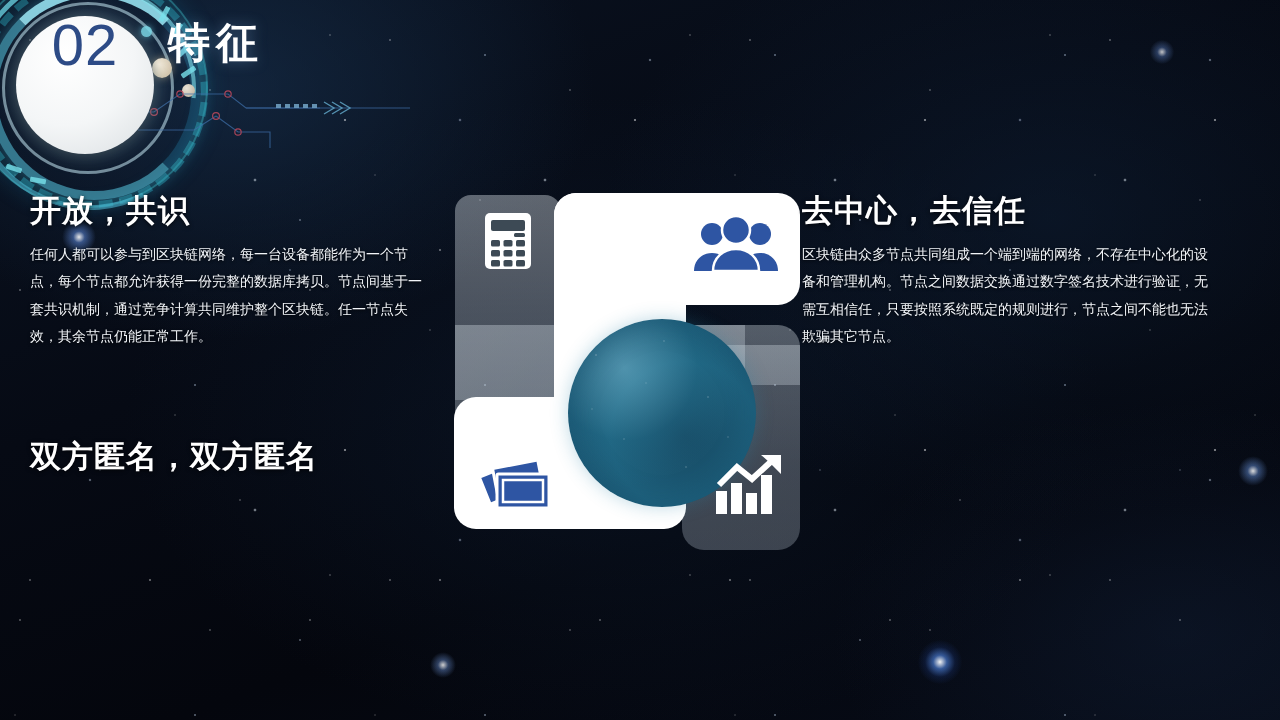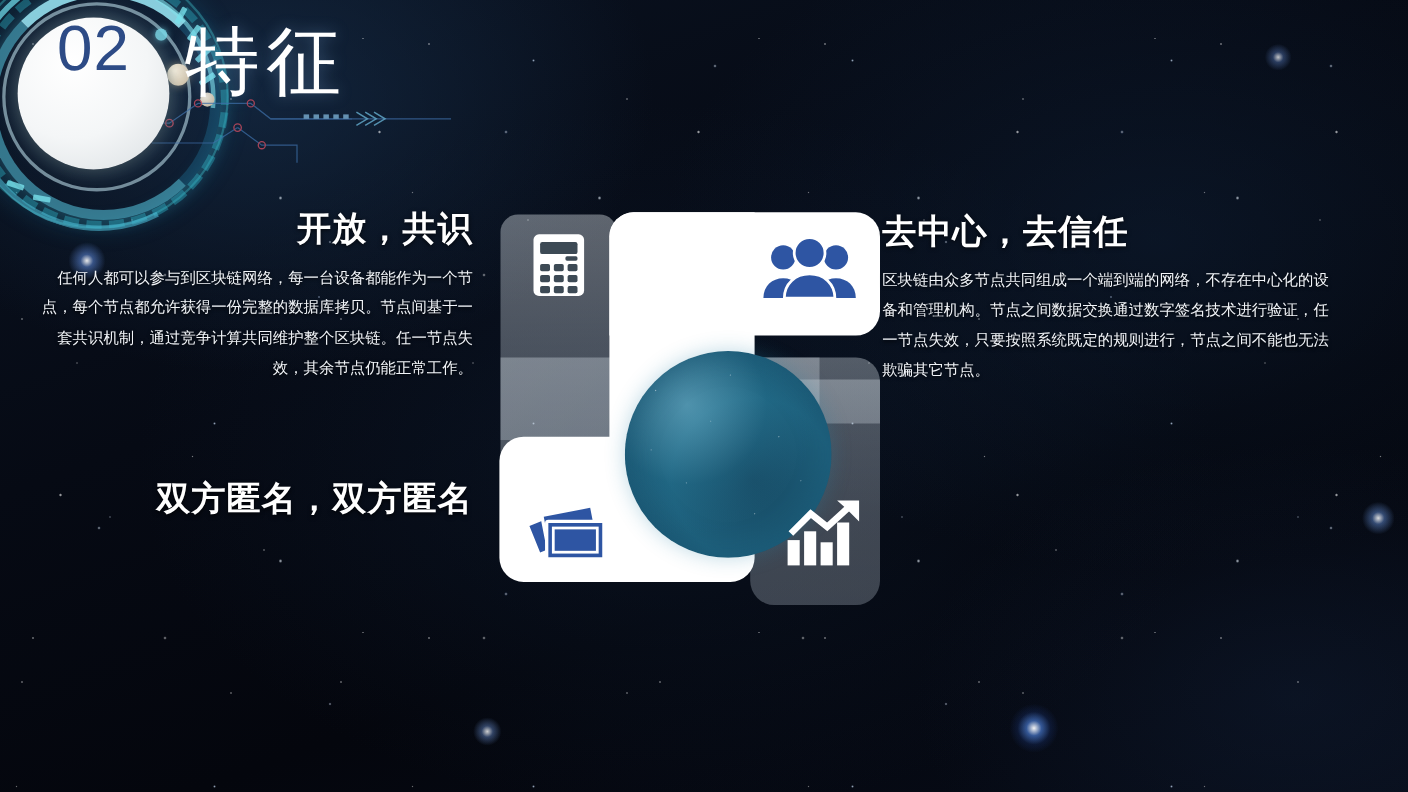--- a/index.html
+++ b/index.html
@@ -96,21 +96,21 @@
     background:radial-gradient(circle at 36% 30%,#ffffff 0%,#f4f6f7 52%,#d9dee1 100%);
     box-shadow:0 0 20px rgba(180,225,240,.45),0 2px 10px rgba(0,0,0,.45);
     display:flex;justify-content:center;
   }
   .badge-num{
     font-family:"Liberation Sans","DejaVu Sans",sans-serif;
     font-size:58px;line-height:1;color:#2d4b86;font-weight:400;letter-spacing:1px;
   }
   .section-title{
     position:absolute;left:168px;top:22px;
-    font-size:68px;line-height:1;color:#ffffff;font-weight:400;letter-spacing:6px;
+    font-size:42px;line-height:1;color:#ffffff;font-weight:700;letter-spacing:6px;
     text-shadow:0 0 14px rgba(150,200,255,.35);
     white-space:nowrap;
   }
   .netlines{position:absolute;left:120px;top:60px;width:290px;height:90px;opacity:.85;}
 
   
   #center{position:absolute;left:450px;top:175px;width:370px;height:375px;}
 
   .hook{position:absolute;}
   
@@ -189,21 +189,21 @@
   .block{position:absolute;}
   .bh{
     font-size:31px;font-weight:bold;color:#ffffff;line-height:1.2;
     letter-spacing:1px;margin:0 0 12px 0;white-space:nowrap;
     text-shadow:0 1px 4px rgba(0,0,0,.75);
   }
   .bp{
     font-size:14px;line-height:1.95;color:#f2f5f9;margin:0;
     text-shadow:0 1px 3px rgba(0,0,0,.85);
   }
-  .left .bh,.left .bp{text-align:right;font-family:Liberation Mono, monospace;}
+  .left .bh,.left .bp{text-align:left;}
   .right .bh,.right .bp{text-align:left;}
 
   #blk-tl{left:30px;top:192px;width:400px;}
   #blk-tr{left:802px;top:192px;width:408px;}
   #blk-bl{left:30px;top:438px;width:400px;}
   #blk-br{left:838px;top:438px;width:408px;}
 </style>
 </head>
 <body>
 
@@ -352,21 +352,21 @@
     </div>
   </div>
 
   <div class="block left" id="blk-tl">
     <h2 class="bh">开放，共识</h2>
     <p class="bp">任何人都可以参与到区块链网络，每一台设备都能作为一个节点，每个节点都允许获得一份完整的数据库拷贝。节点间基于一套共识机制，通过竞争计算共同维护整个区块链。任一节点失效，其余节点仍能正常工作。</p>
   </div>
 
   <div class="block right" id="blk-tr">
     <h2 class="bh">去中心，去信任</h2>
-    <p class="bp">区块链由众多节点共同组成一个端到端的网络，不存在中心化的设备和管理机构。节点之间数据交换通过数字签名技术进行验证，任一节点失效，只要按照系统既定的规则进行，节点之间不能也无法欺骗其它节点。</p>
+    <p class="bp">区块链由众多节点共同组成一个端到端的网络，不存在中心化的设备和管理机构。节点之间数据交换通过数字签名技术进行验证，无需互相信任，只要按照系统既定的规则进行，节点之间不能也无法欺骗其它节点。</p>
   </div>
 
   <div class="block left" id="blk-bl">
     <h2 class="bh">双方匿名，双方匿名</h2>
   </div>
 
   <div class="block right" id="blk-br">
   </div>
 
 </div>

